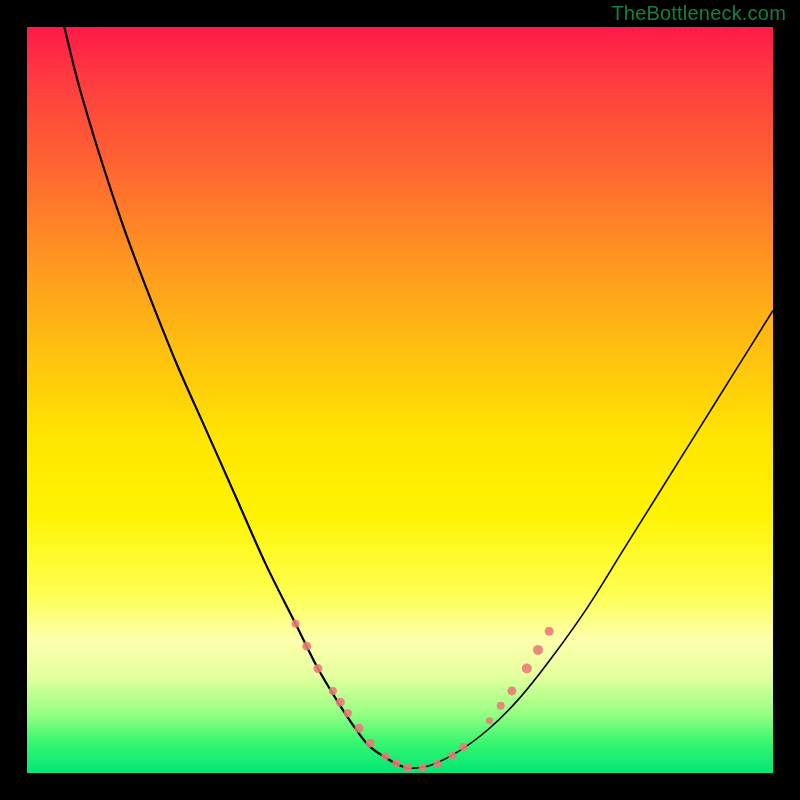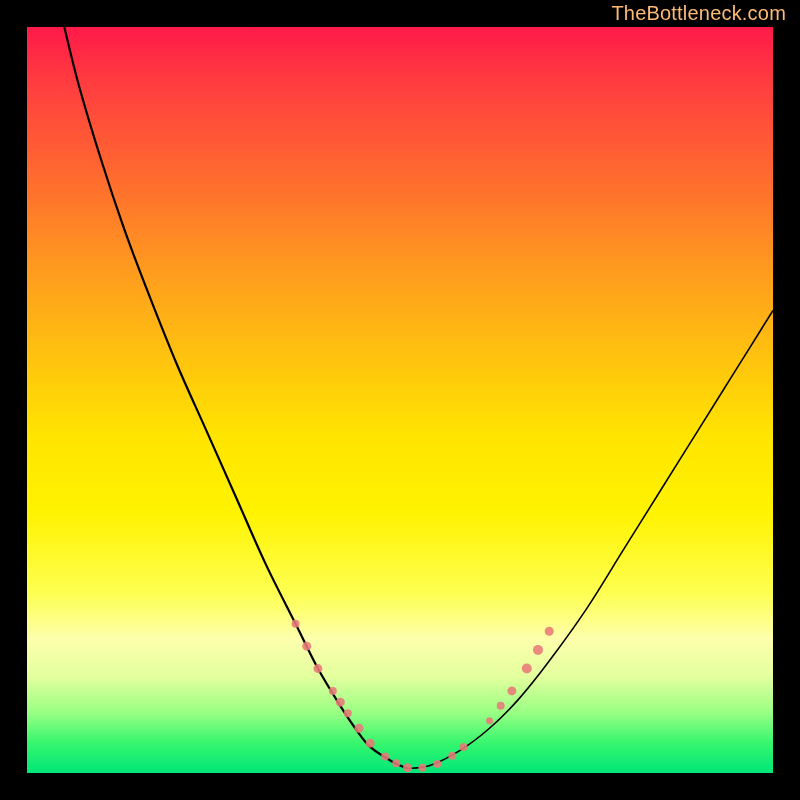--- a/index.html
+++ b/index.html
@@ -37,21 +37,21 @@
       #fdffac 82%,
       #e4ff9e 87%,
       #97ff83 92%,
       #36f66e 96%,
       #00e678 100%);
   }
   .watermark {
     position: absolute;
     top: 2px;
     right: 14px;
-    color: #fdba74;
+    color: #15803d;
     font-size: 20px;
     font-weight: 500;
     letter-spacing: 0.2px;
     z-index: 40;
   }
   svg.curve {
     position: absolute;
     top: 0;
     left: 0;
     width: 746px;

